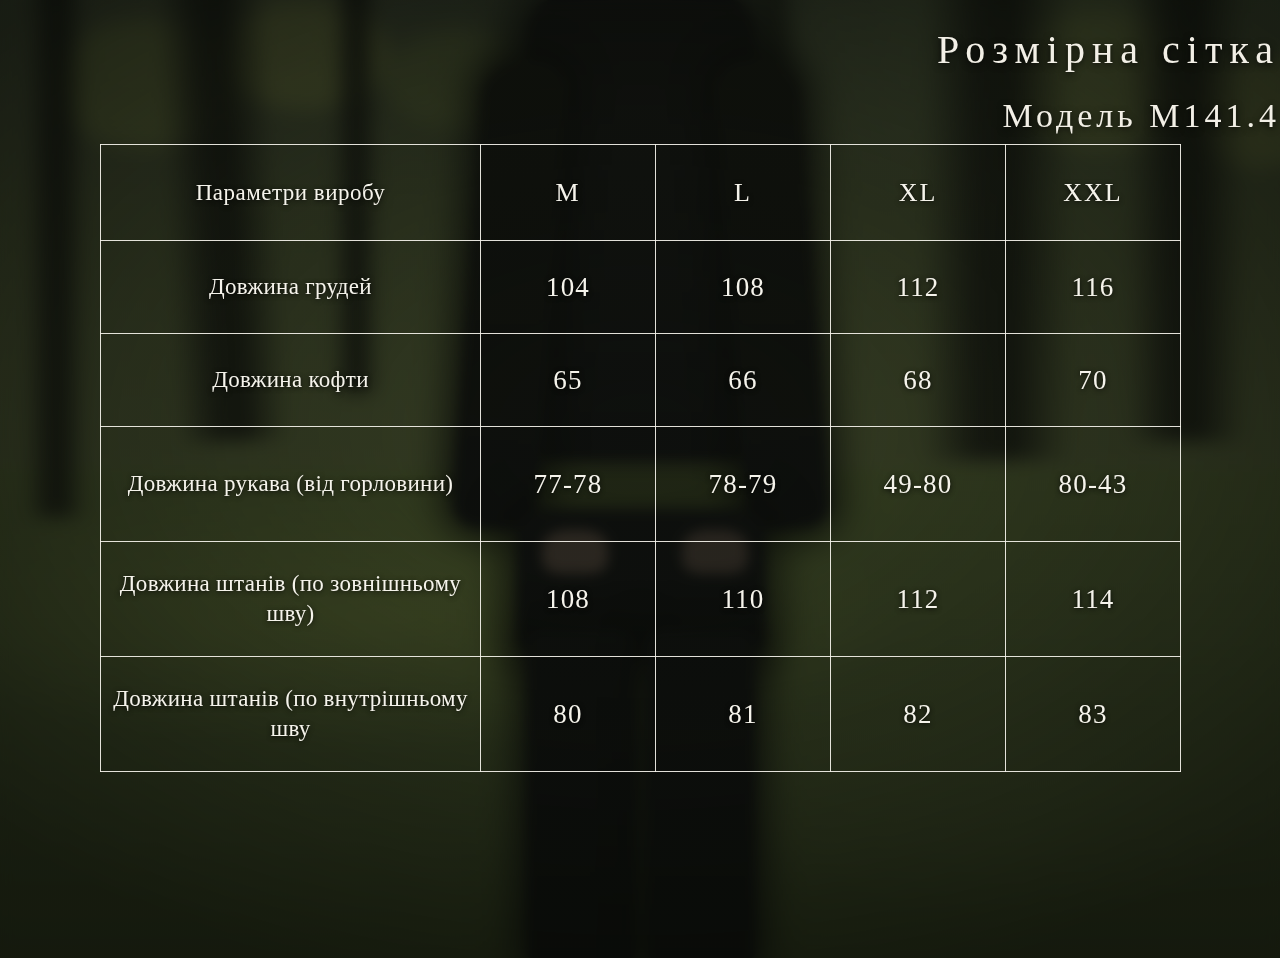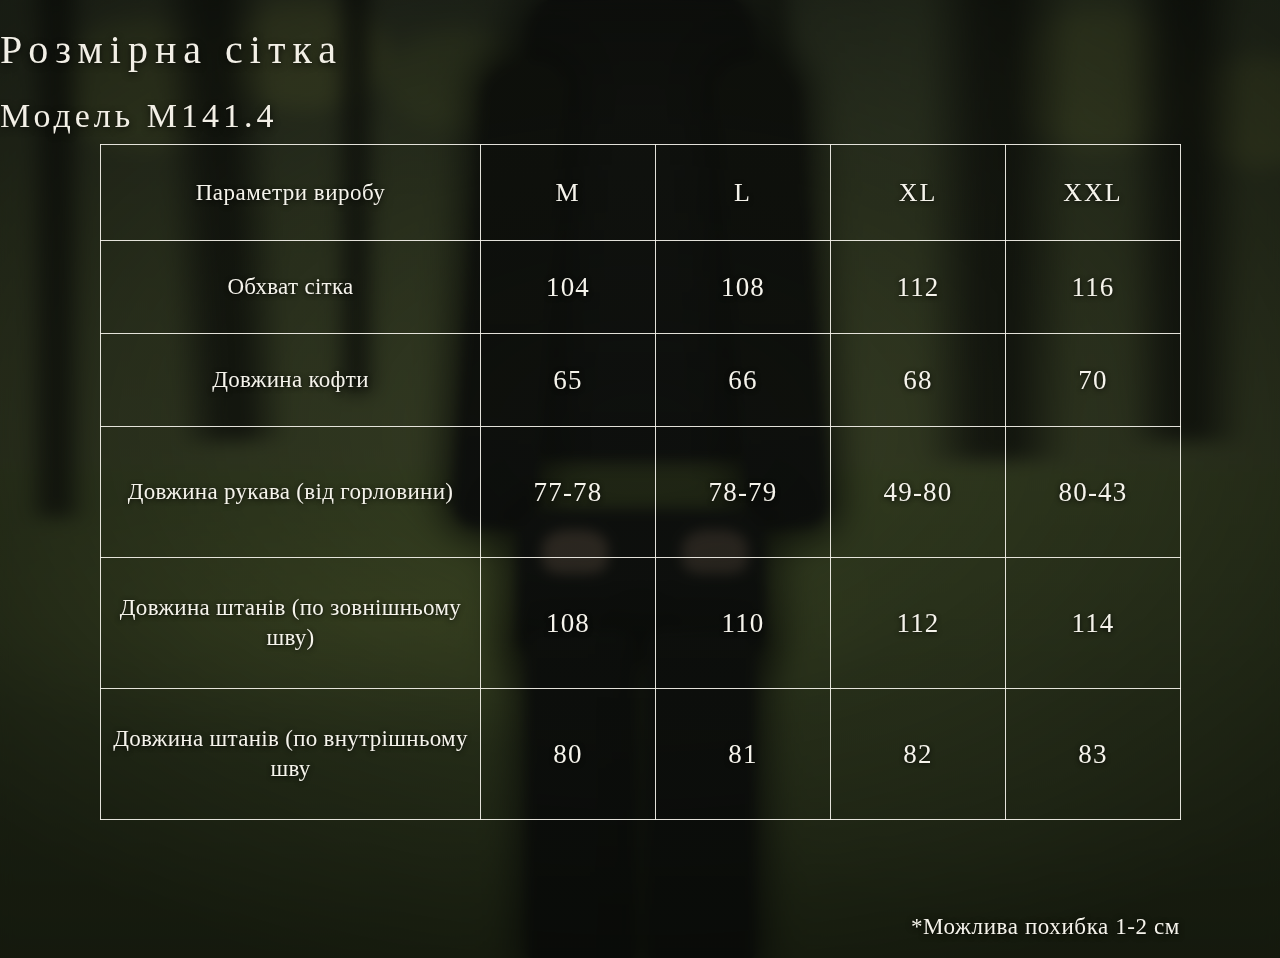--- a/index.html
+++ b/index.html
@@ -156,21 +156,21 @@
   
   #content {
     position: relative;
     z-index: 2;
     width: 1280px;
     height: 958px;
     color: #f2efe6;
   }
 
   .title-block {
-    text-align: left;
+    text-align: right;
     padding-top: 26px;
   }
   .title {
     font-size: 40px;
     letter-spacing: 7px;
     font-weight: 400;
     text-shadow: 0 2px 7px rgba(0,0,0,.8);
   }
   .subtitle {
     font-size: 34px;
@@ -214,21 +214,21 @@
   tbody tr { height: 93px; }
   tbody .param {
     font-size: 23px;
     line-height: 1.32;
     letter-spacing: .3px;
   }
   tbody .val {
     font-size: 27px;
     letter-spacing: 1.2px;
   }
-  tr.tall { height: 131px; }
+  tr.tall { height: 115px; }
 
   .footnote {
     position: absolute;
     right: 100px;
     bottom: 18px;
     font-size: 23px;
     letter-spacing: .6px;
     color: #f5f3eb;
     text-shadow: 0 1px 6px rgba(0,0,0,.85);
   }
@@ -289,21 +289,21 @@
       <tr>
         <th class="hdr-param">Параметри виробу</th>
         <th class="hdr-size">M</th>
         <th class="hdr-size">L</th>
         <th class="hdr-size">XL</th>
         <th class="hdr-size">XXL</th>
       </tr>
     </thead>
     <tbody>
       <tr>
-        <td class="param">Обхват сітка</td>
+        <td class="param">Довжина грудей</td>
         <td class="val">104</td>
         <td class="val">108</td>
         <td class="val">112</td>
         <td class="val">116</td>
       </tr>
       <tr>
         <td class="param">Довжина кофти</td>
         <td class="val">65</td>
         <td class="val">66</td>
         <td class="val">68</td>
@@ -326,14 +326,13 @@
       <tr class="tall">
         <td class="param">Довжина штанів (по внутрішньому шву</td>
         <td class="val">80</td>
         <td class="val">81</td>
         <td class="val">82</td>
         <td class="val">83</td>
       </tr>
     </tbody>
   </table>
 
-  <div class="footnote">*Можлива похибка 1-2 см</div>
 </div>
 
 </body></html>

